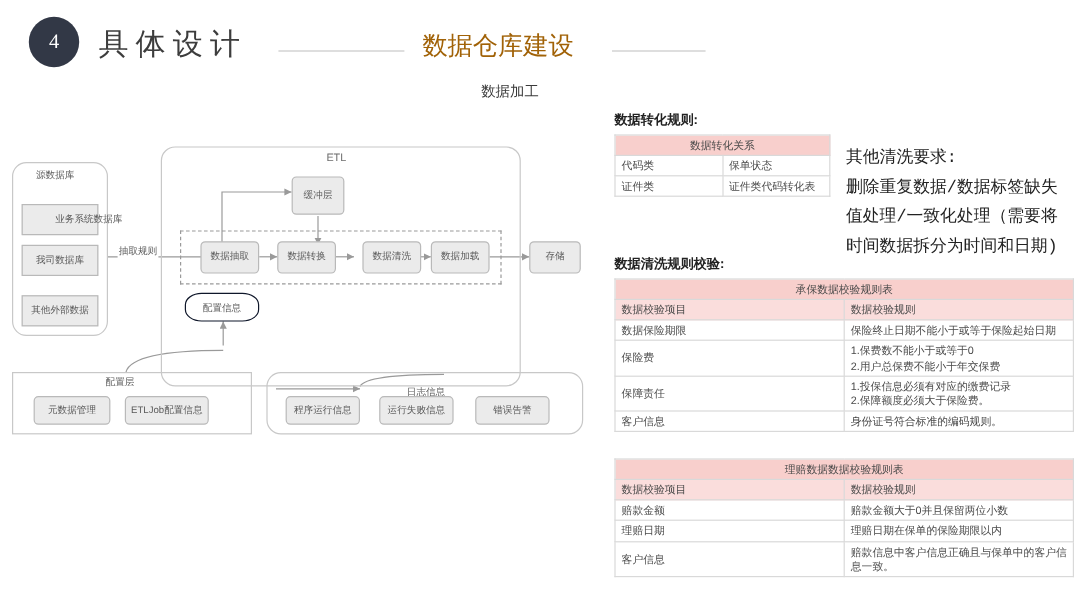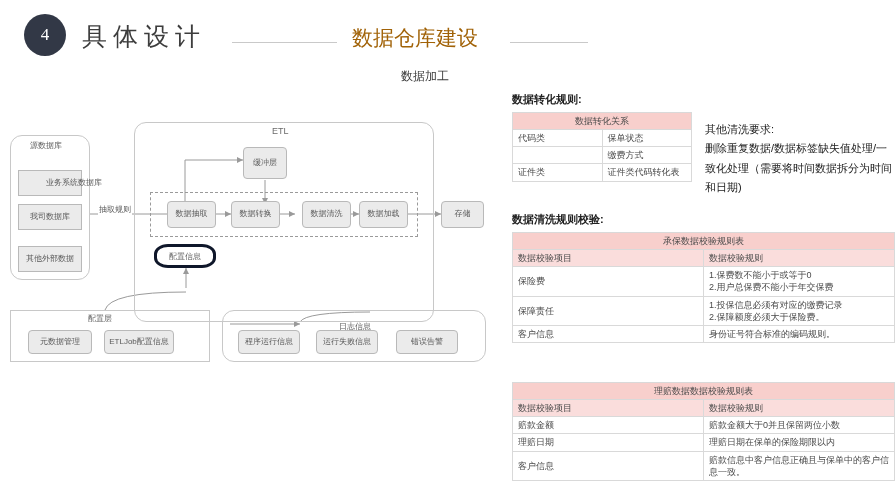--- a/index.html
+++ b/index.html
@@ -39,38 +39,38 @@
   .node.rnd{border-radius:4px;}
   .grp{
     position:absolute;box-sizing:border-box;background:transparent;border:1px solid #c8c8c8;
   }
   .grp.rnd{border-radius:12px;}
   .grp-label{
     position:absolute;font-size:8px;color:#5a5a5a;white-space:nowrap;
   }
   .dashed{position:absolute;box-sizing:border-box;border:1px dashed #9a9a9a;}
   .cyl{
-    position:absolute;box-sizing:border-box;background:#fff;border:3px solid #0f172a;
+    position:absolute;box-sizing:border-box;background:#fff;border:1px solid #0f172a;
     border-radius:14px/10px;font-size:8px;color:#5a5a5a;display:flex;align-items:center;
     justify-content:center;white-space:nowrap;
   }
   .edge-label{position:absolute;font-size:8px;color:#5a5a5a;white-space:nowrap;background:#fff;padding:0 1px;}
   .etl-cap{position:absolute;font-size:9px;color:#6b6b6b;white-space:nowrap;}
 
   
   .rpanel{position:absolute;left:505px;top:92px;width:390px;height:408px;}
   .sec-title{font-size:11px;font-weight:bold;color:#222;white-space:nowrap;}
   table.tbl{border-collapse:collapse;table-layout:fixed;}
   table.tbl td{
     border:1px solid #d9d9d9;font-size:9px;color:#4a4a4a;padding:2px 5px;
     vertical-align:middle;line-height:1.35;
   }
   td.hd{background:#f8cfcc;color:#4a4a4a;text-align:center;}
   td.sub{background:#fadddc;}
-  .note{font-size:11px;color:#222;line-height:1.75;}
+  .note{font-size:14px;color:#222;line-height:1.75;font-family:Liberation Mono, monospace;}
   .pos{position:absolute;}
 </style>
 </head>
 <body>
 
 <div class="hdr">
   <div class="badge">4</div>
   <div class="hdr-title">具体设计</div>
   <div class="hdr-rule-l"></div>
   <div class="hdr-sub">数据仓库建设</div>
@@ -154,24 +154,20 @@
   <table class="tbl pos" style="left:7px;top:20px;width:180px;">
     <tbody>
         <tr>
       <td class="hd" colspan="2">数据转化关系</td>
     </tr>
     <tr>
       <td style="width:52px;font-family:Liberation Serif, serif;">代码类</td>
       <td>保单状态</td>
     </tr>
     <tr>
-      <td></td>
-      <td>缴费方式</td>
-    </tr>
-    <tr>
       <td>证件类</td>
       <td>证件类代码转化表</td>
     </tr>
   </tbody>
     </table>
 
   <div class="pos" style="left:200px;top:28px;width:190px;">
     <div class="note nt-t">其他清洗要求:</div>
     <div class="note">删除重复数据/数据标签缺失值处理/一致化处理（需要将时间数据拆分为时间和日期)</div>
   </div>
@@ -181,20 +177,24 @@
   <table class="tbl pos" style="left:7px;top:140px;width:383px;">
     <tbody>
         <tr>
       <td class="hd" colspan="2">承保数据校验规则表</td>
     </tr>
     <tr>
       <td class="sub" style="width:93px;">数据校验项目</td>
       <td class="sub">数据校验规则</td>
     </tr>
     <tr>
+      <td>数据保险期限</td>
+      <td>保险终止日期不能小于或等于保险起始日期</td>
+    </tr>
+    <tr>
       <td>保险费</td>
       <td style="white-space:pre-line;">1.保费数不能小于或等于0
 2.用户总保费不能小于年交保费</td>
     </tr>
     <tr>
       <td>保障责任</td>
       <td style="white-space:pre-line;">1.投保信息必须有对应的缴费记录
 2.保障额度必须大于保险费。</td>
     </tr>
     <tr>

